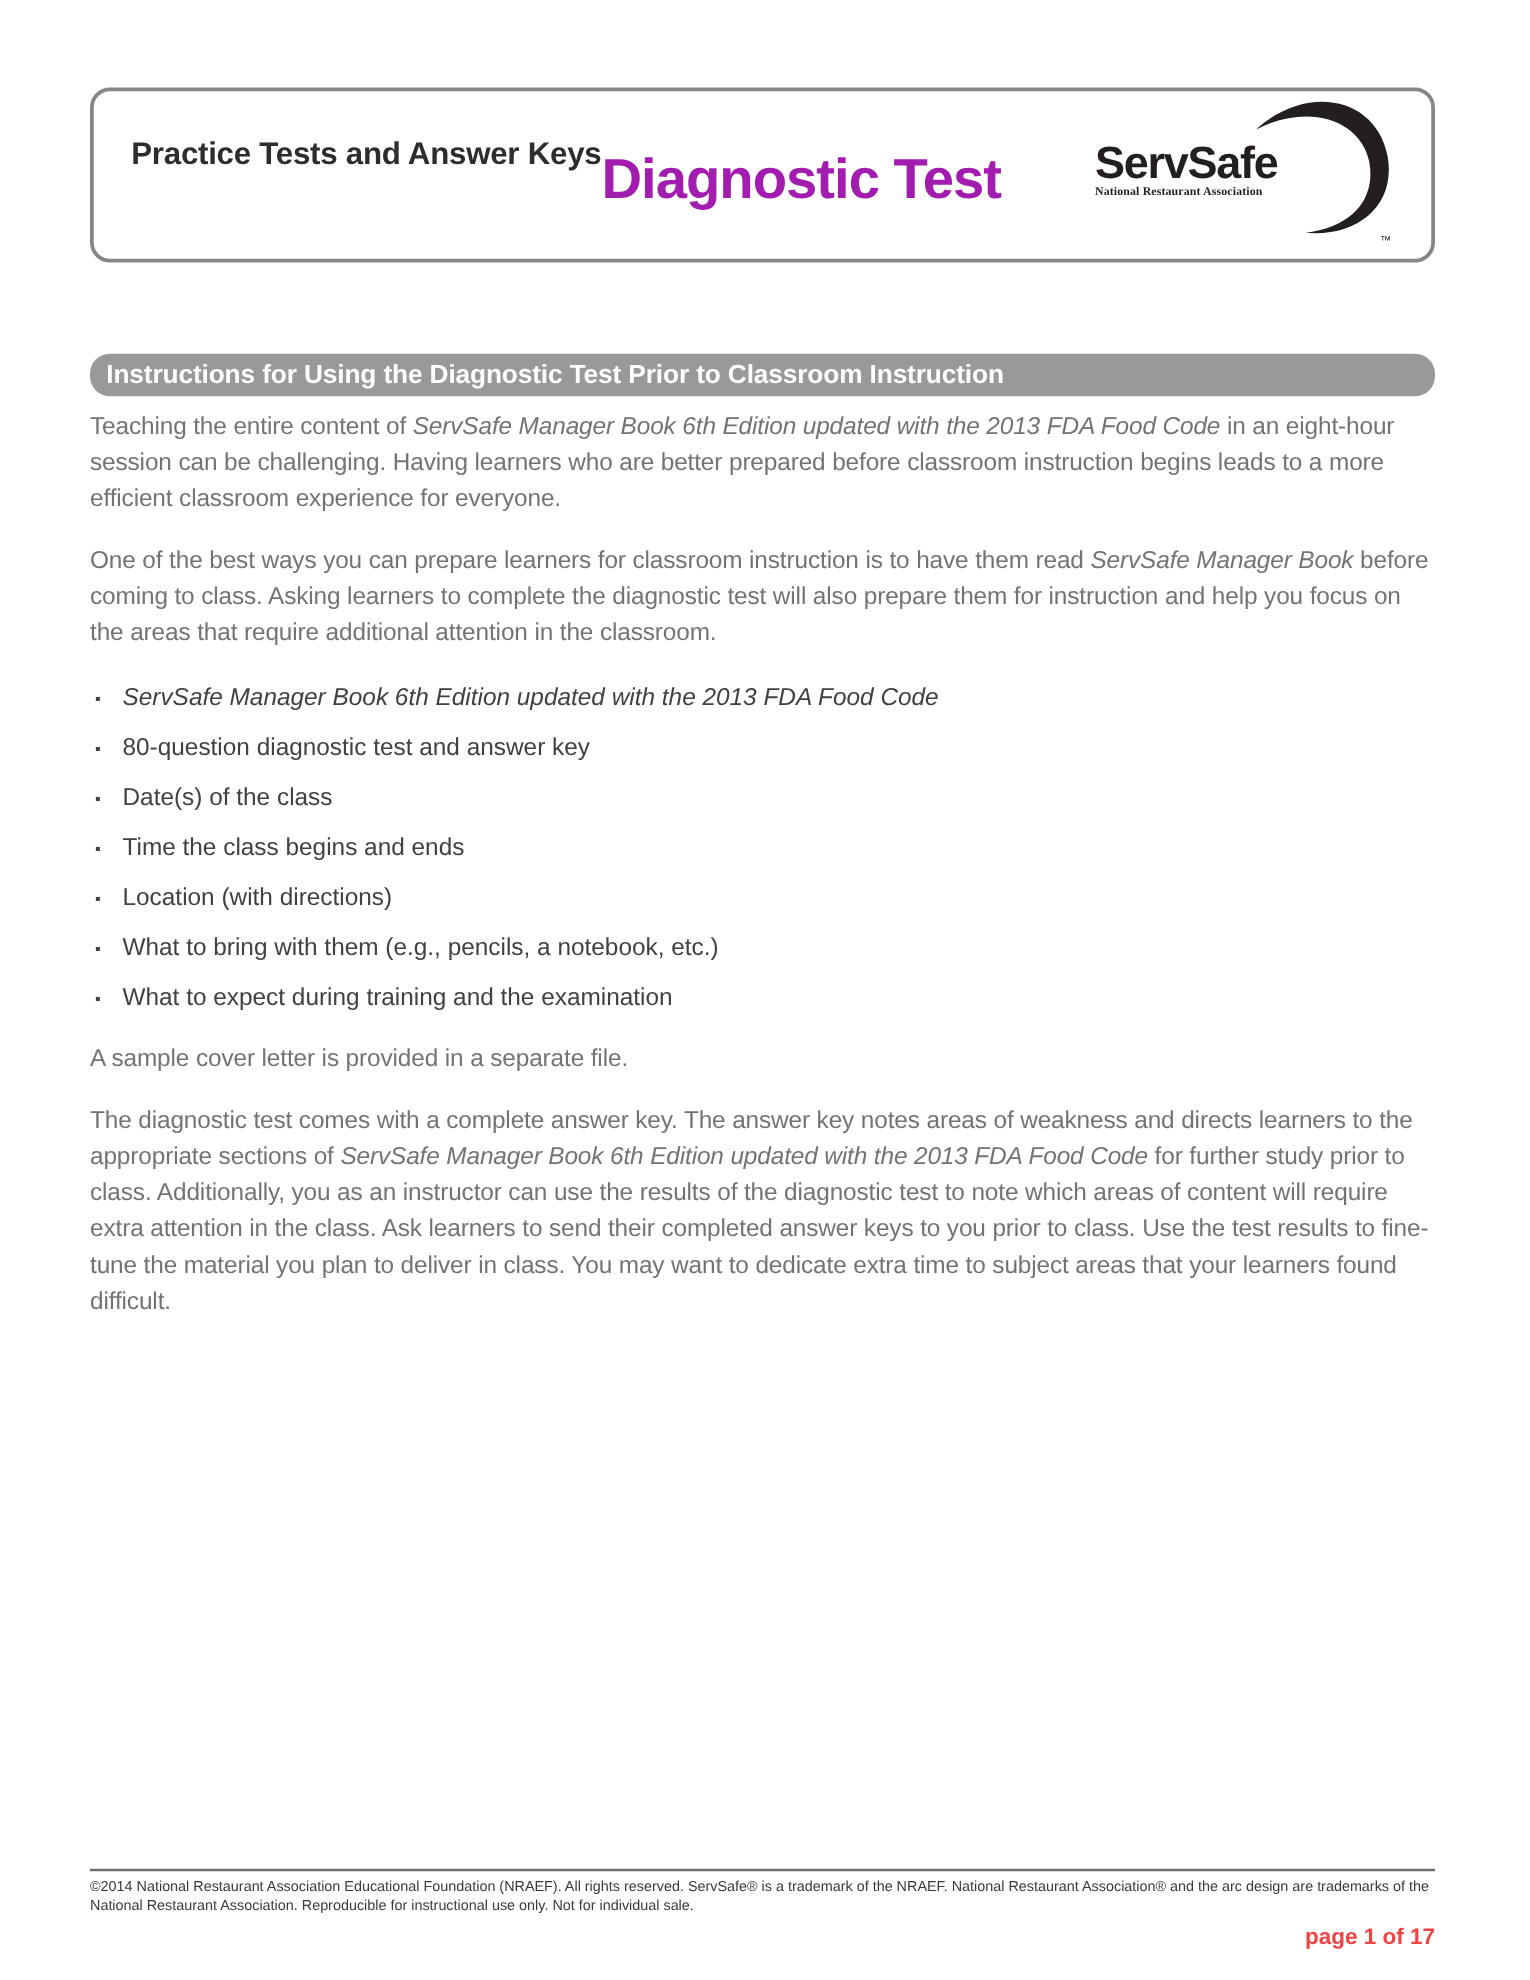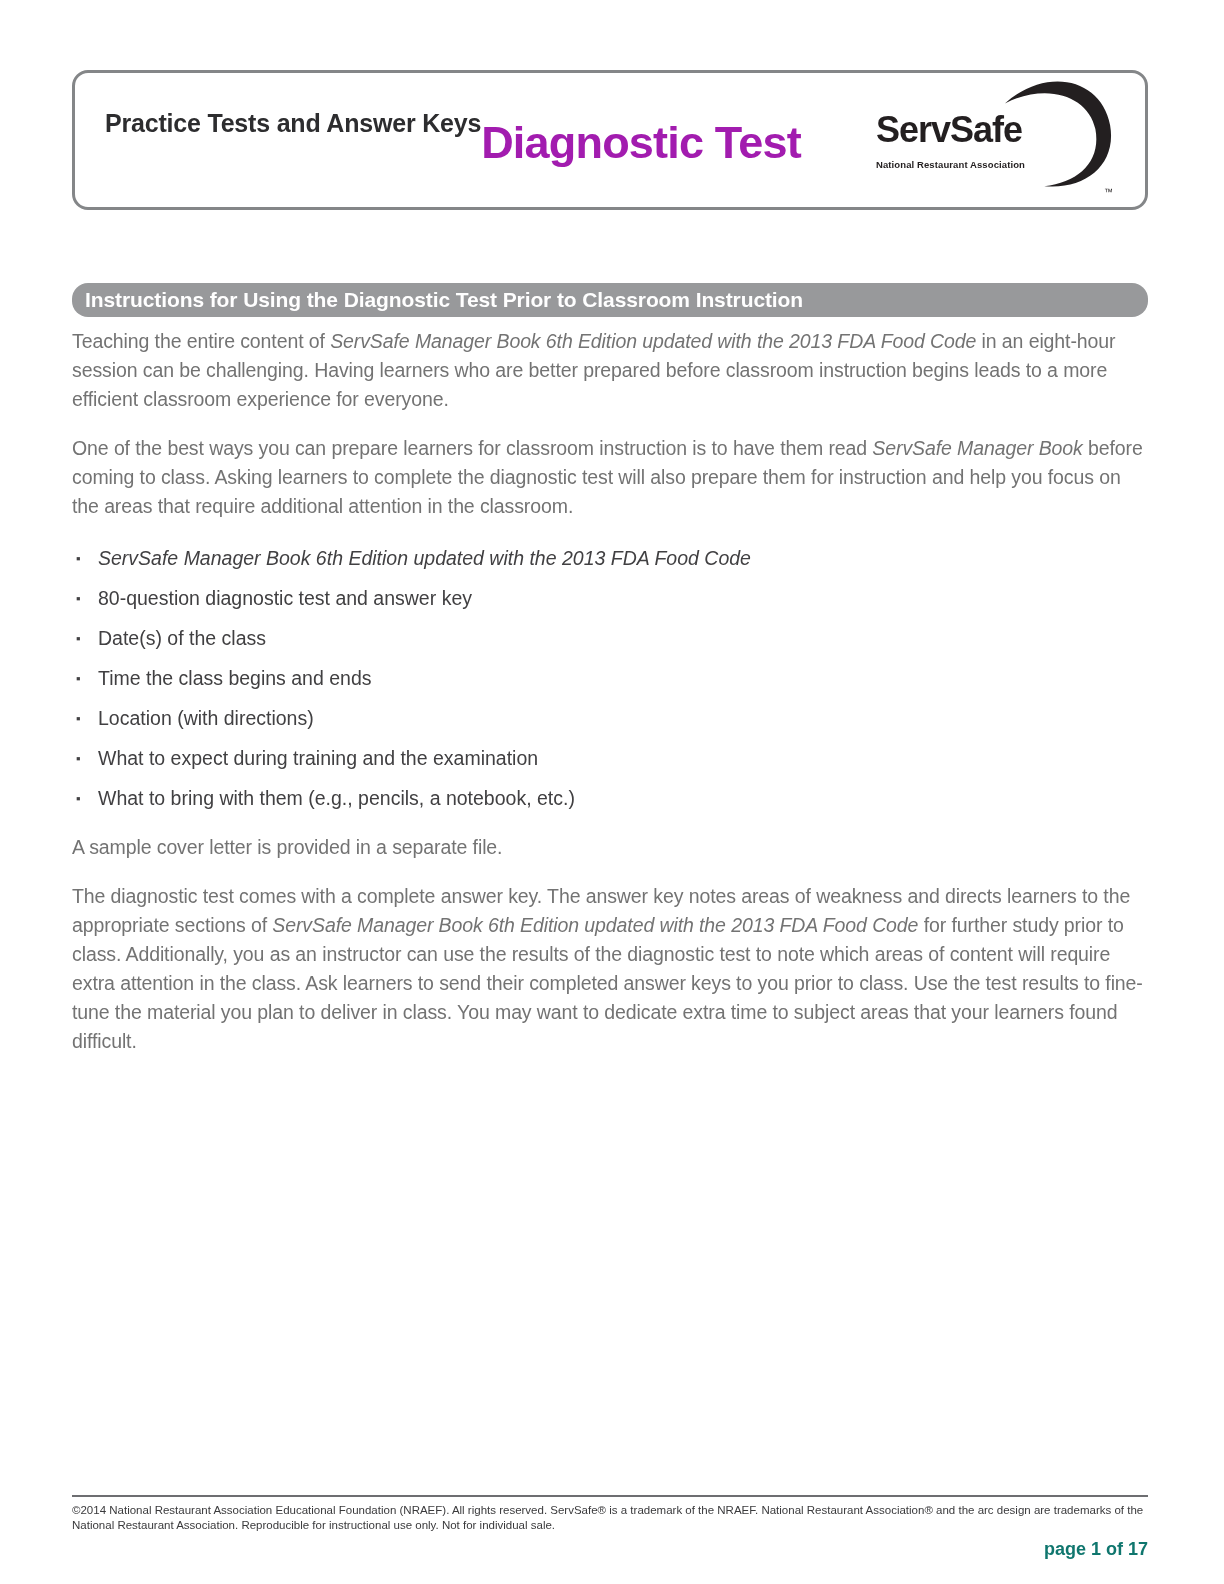--- a/index.html
+++ b/index.html
@@ -29,21 +29,21 @@
   }
   .hdr-text { display: flex; }
   .hdr-sub   { font-size: 25px; font-weight: bold; color: #2d2d2f; letter-spacing: -0.2px; }
   .hdr-title { font-size: 45px; font-weight: bold; color: #a21caf; margin-top: 8px; letter-spacing: -0.8px; }
 
   
   .logo { position: relative; width: 235px; height: 104px; }
   .logo-arc { position: absolute; right: -6px; top: -14px; width: 118px; height: 126px; }
   .logo-textblock { position: absolute; left: 0; top: 26px; }
   .logo-brand { font-size: 36px; font-weight: bold; color: #231f20; letter-spacing: -1px; line-height: 34px; }
-  .logo-tagline { font-size: 9.5px; font-weight: bold; color: #231f20; letter-spacing: 0.1px; margin-top: 12px; }
+  .logo-tagline { font-size: 9.5px; font-weight: bold; color: #231f20; letter-spacing: 0.1px; margin-top: 2px; font-family: Liberation Serif, serif; }
   .logo-tm { position: absolute; right: -2px; bottom: -6px; font-size: 9px; color: #231f20; }
 
   
   .section-bar {
     position: absolute;
     left: 72px; right: 76px; top: 283px;
     height: 34px;
     background: #98999b;
     color: #ffffff;
     font-size: 21px;
@@ -93,21 +93,21 @@
   .footer-rule { border-top: 2px solid #6d6e71; margin-bottom: 6px; }
   .fine-print {
     font-size: 11.5px;
     line-height: 15px;
     color: #3a3a3c;
   }
   .page-num {
     text-align: right;
     font-size: 18px;
     font-weight: bold;
-    color: #0f766e;
+    color: #ef4444;
     margin-top: 6px;
   }
 </style>
 </head>
 <body>
 
 <div class="page">
 
   <div class="header-box">
     <div class="hdr-text">
@@ -134,22 +134,22 @@
 
     <p class="body"><span>One of the best ways you can prepare learners for classroom instruction is to have them read </span><span class="em">ServSafe Manager Book</span><span> before coming to class. Asking learners to complete the diagnostic test will also prepare them for instruction and help you focus on the areas that require additional attention in the classroom.</span></p>
 
 
     <ul class="bullets">
       <li><span class="em">ServSafe Manager Book 6th Edition updated with the 2013 FDA Food Code</span></li>
       <li><span>80-question diagnostic test and answer key</span></li>
       <li><span>Date(s) of the class</span></li>
       <li><span>Time the class begins and ends</span></li>
       <li><span>Location (with directions)</span></li>
+      <li><span>What to bring with them (e.g., pencils, a notebook, etc.)</span></li>
       <li><span>What to expect during training and the examination</span></li>
-      <li><span>What to bring with them (e.g., pencils, a notebook, etc.)</span></li>
     </ul>
 
     <p class="body">A sample cover letter is provided in a separate file.</p>
 
     <p class="body"><span>The diagnostic test comes with a complete answer key. The answer key notes areas of weakness and directs learners to the appropriate sections of </span><span class="em">ServSafe Manager Book 6th Edition updated with the 2013 FDA Food Code</span><span> for further study prior to class. Additionally, you as an instructor can use the results of the diagnostic test to note which areas of content will require extra attention in the class. Ask learners to send their completed answer keys to you prior to class. Use the test results to fine-tune the material you plan to deliver in class. You may want to dedicate extra time to subject areas that your learners found difficult.</span></p>
 
   </div>
 
   <div class="footer">
     <div class="footer-rule"></div>

